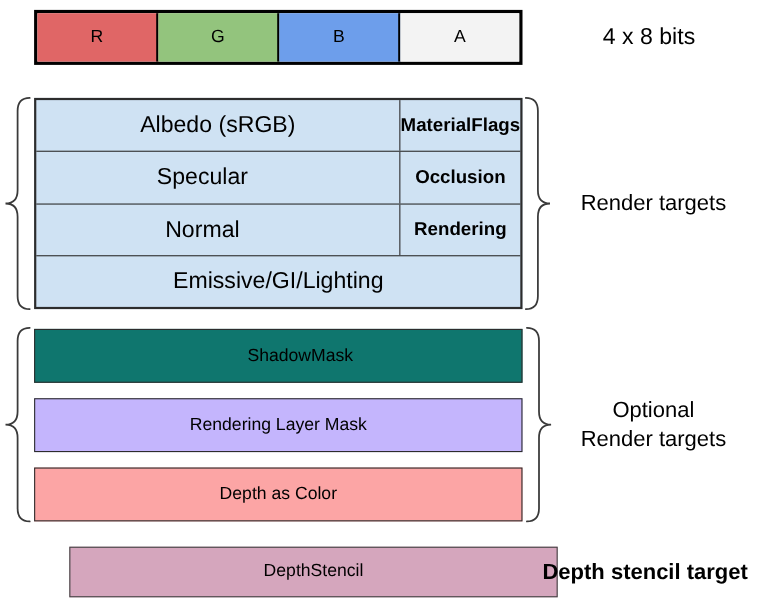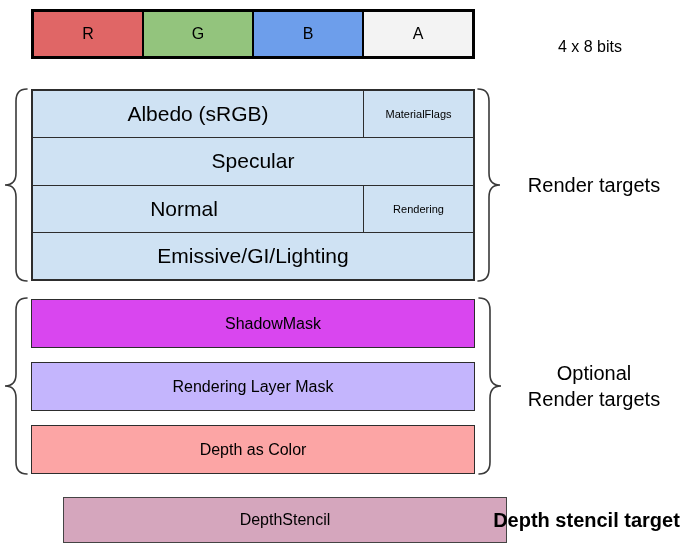--- a/index.html
+++ b/index.html
@@ -32,23 +32,23 @@
   .rgba-cell {
     flex: 1;
     display: flex;
     align-items: center;
     justify-content: center;
     font-size: 16px;
   }
   .rgba-cell:not(:last-child) { border-right: 2px solid #000000; }
 
   .bits-label {
-    left: 495px; top: 22px;
+    left: 495px; top: 9px;
     width: 190px; height: 50px;
-    font-size: 16px;
+    font-size: 21px;
     white-space: nowrap;
   }
 
   
   .rt-table {
     left: 31px; top: 89px;
     width: 444px; height: 192px;
     border: 2px solid #2d2d2d;
     display: flex;
     flex-direction: column;
@@ -57,21 +57,22 @@
   .rt-row + .rt-row { border-top: 1.5px solid #2d2d2d; gap: 28px; }
   .rt-main {
     flex: 1;
     display: flex; align-items: center; justify-content: center;
     font-size: 21px;
   }
   .rt-alpha {
     width: 110px;
     border-left: 1.5px solid #2d2d2d;
     display: flex; align-items: center; justify-content: center;
-    font-size: 11px;
+    font-size: 17px;
+    font-weight: bold;
   }
 
   
   .opt-box {
     left: 31px;
     width: 444px; height: 49px;
     border: 1.5px solid #2d2d2d;
     font-size: 16px;
   }
 
@@ -119,33 +120,34 @@
 
   <div class="abs center-flex bits-label">4 x 8 bits</div>
 
   <div class="abs rt-table" style="background-color: rgb(207, 226, 243);">
     <div class="rt-row">
       <div class="rt-main">Albedo (sRGB)</div>
       <div class="rt-alpha">MaterialFlags</div>
     </div>
     <div class="rt-row">
       <div class="rt-main">Specular</div>
+      <div class="rt-alpha">Occlusion</div>
     </div>
     <div class="rt-row">
       <div class="rt-main">Normal</div>
       <div class="rt-alpha">Rendering</div>
     </div>
     <div class="rt-row">
       <div class="rt-main">Emissive/GI/Lighting</div>
     </div>
   </div>
 
   <div class="abs center-flex side-label rt-label">Render targets</div>
 
-  <div class="abs center-flex opt-box" style="top: 299px; background-color: #d946ef; padding-left: 40px;">ShadowMask</div>
+  <div class="abs center-flex opt-box" style="top: 299px; background-color: #0f766e; padding-left: 40px;">ShadowMask</div>
   <div class="abs center-flex opt-box" style="top: 362px; background-color: #c4b5fd;">Rendering Layer Mask</div>
   <div class="abs center-flex opt-box" style="top: 425px; background-color: #fca5a5;">Depth as Color</div>
 
   <div class="abs center-flex side-label opt-label">
     <div>
       <div>Optional</div>
       <div>Render targets</div>
     </div>
   </div>
 

